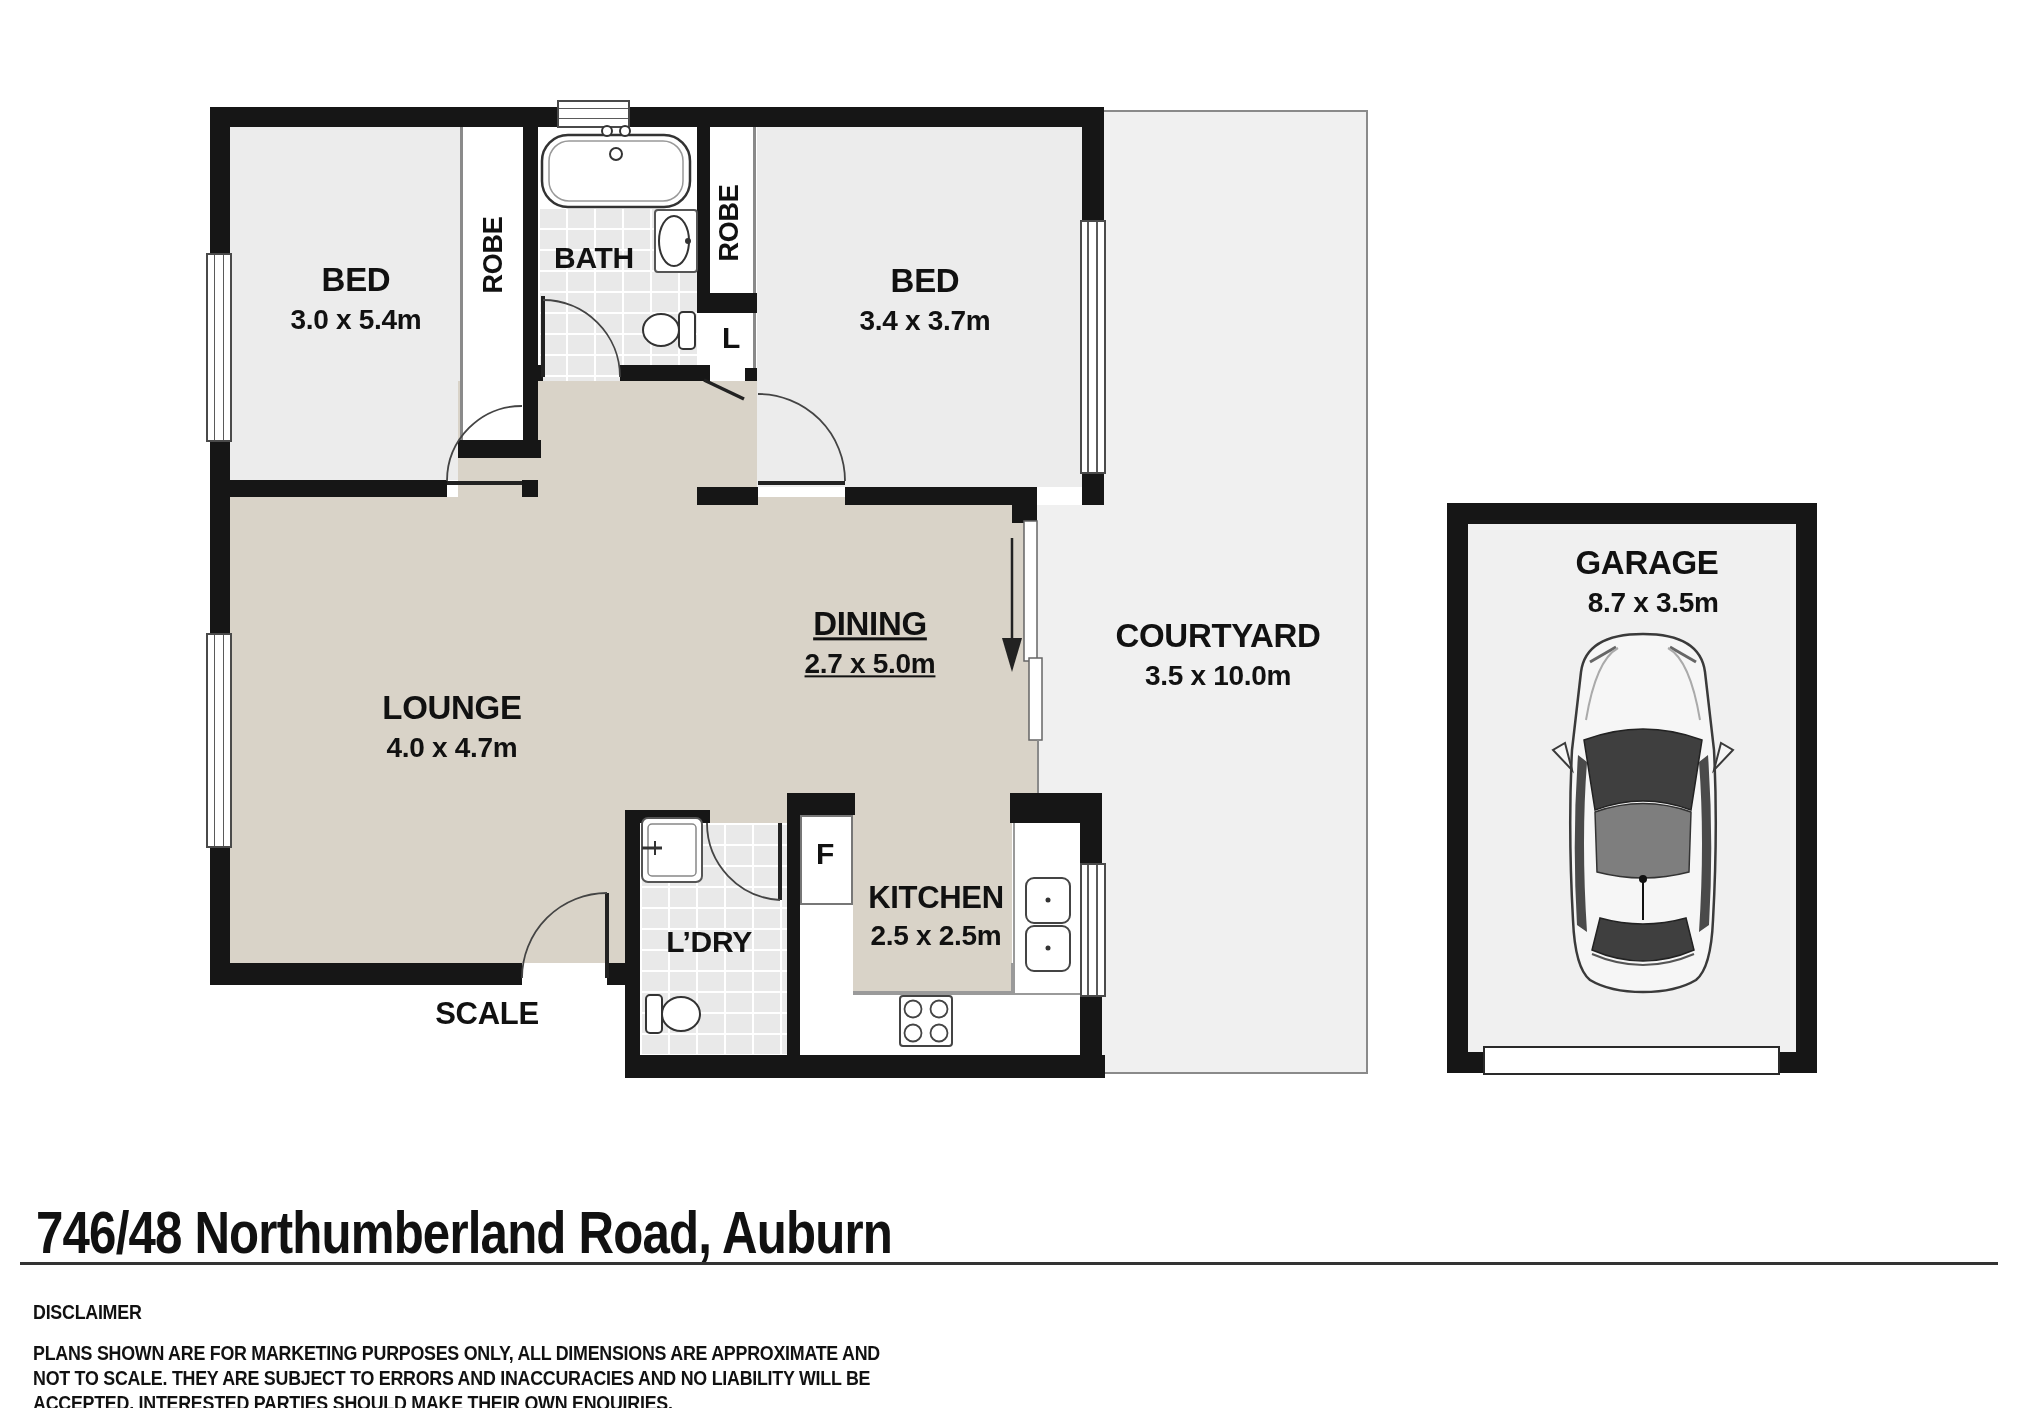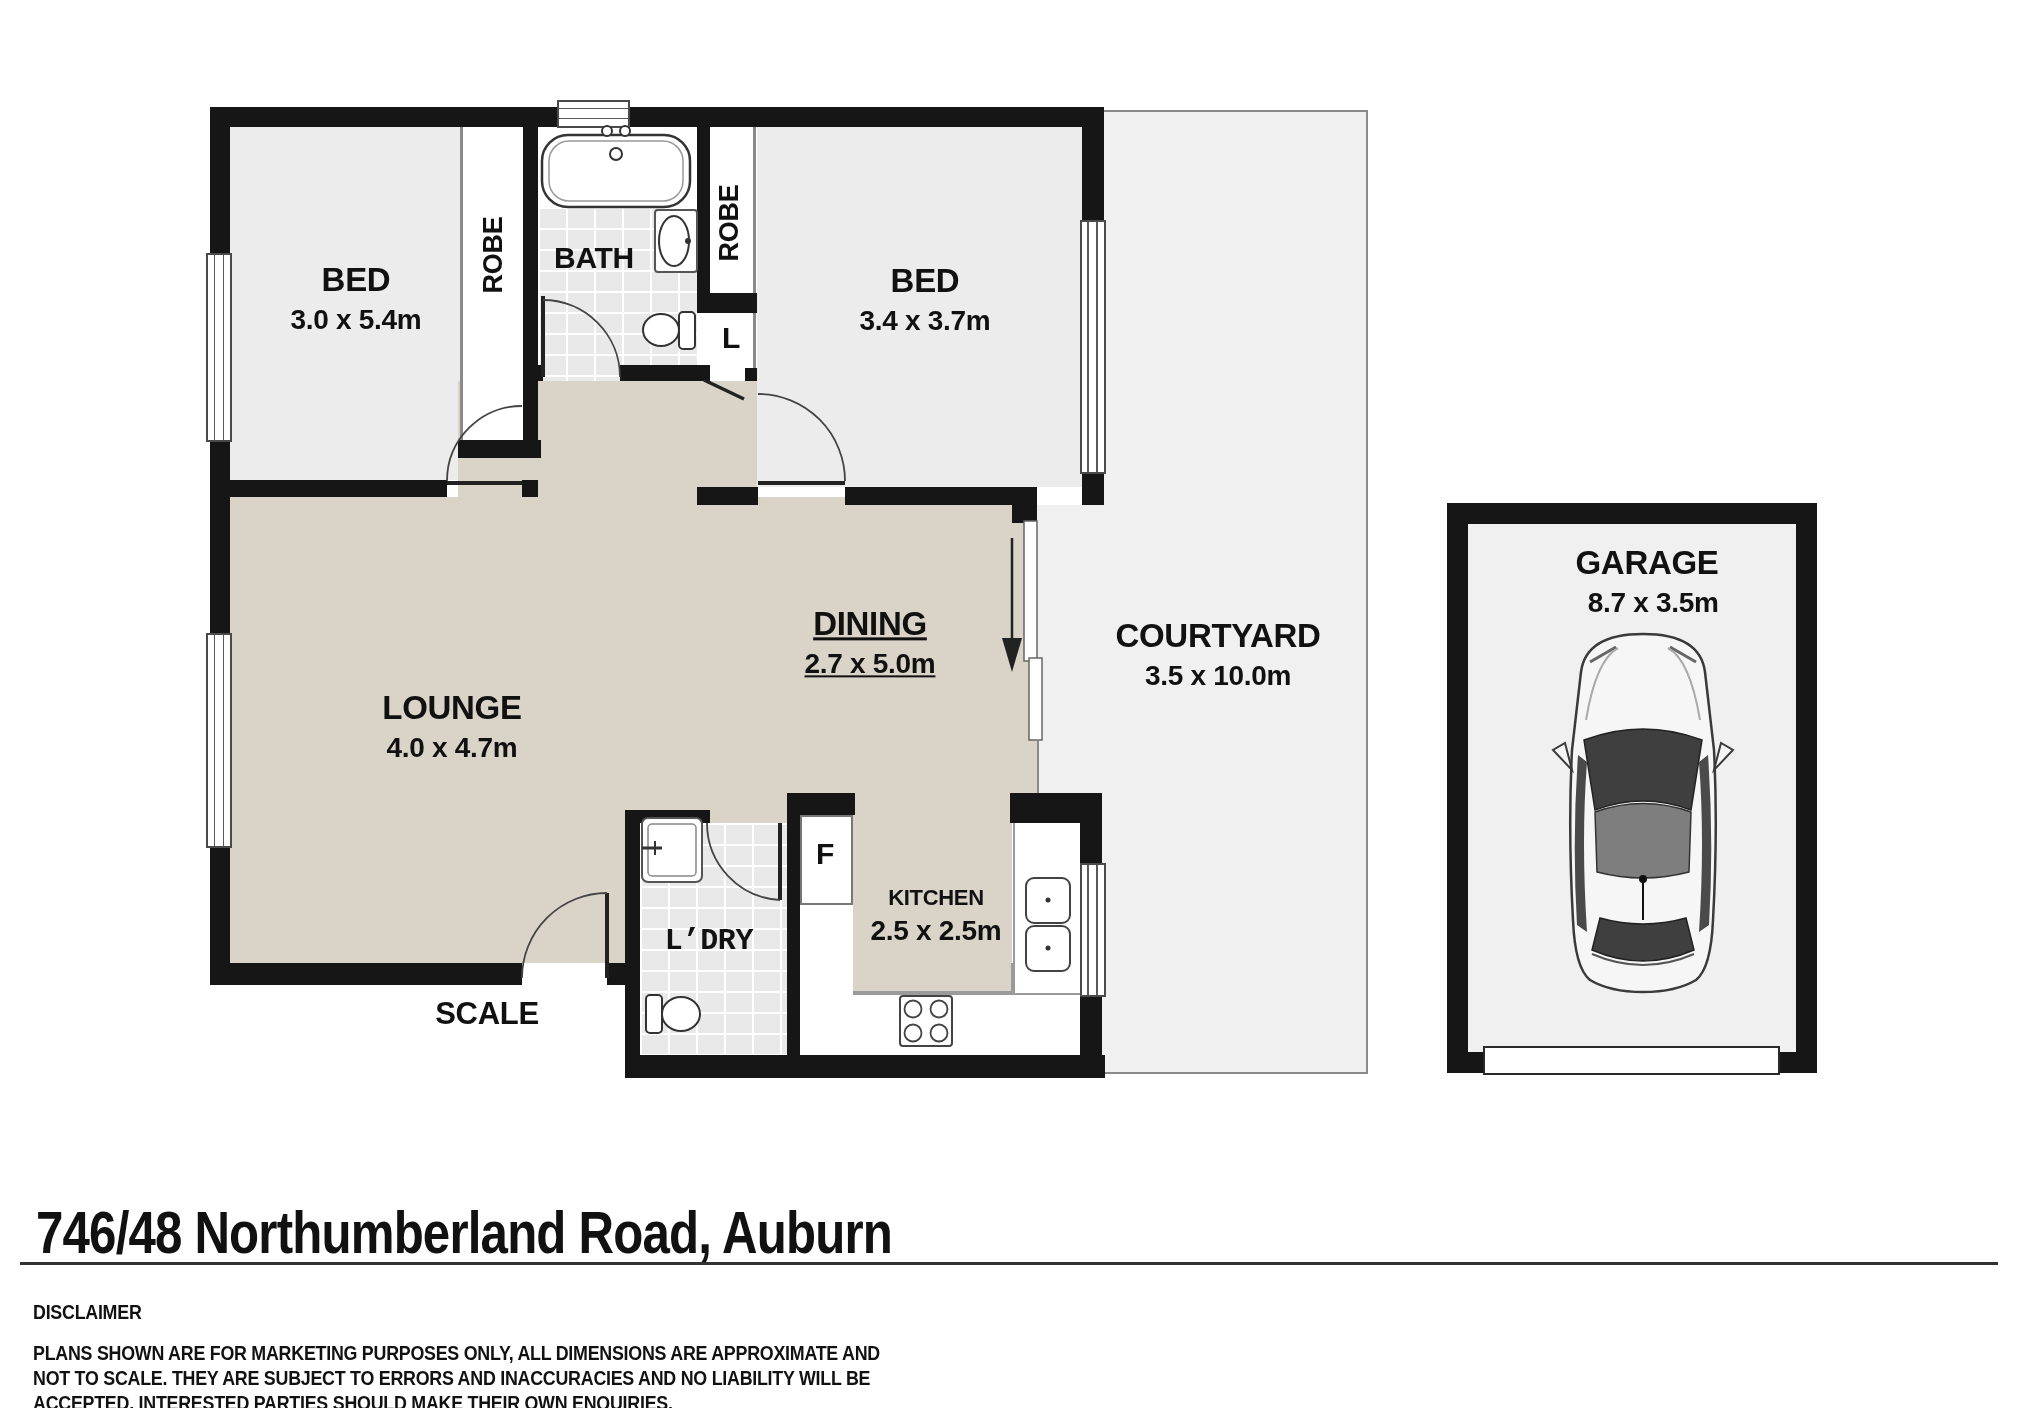--- a/index.html
+++ b/index.html
@@ -221,33 +221,33 @@
   </div>
   <div class="lbl" style="left:452px;top:727px;">
     <div class="name">LOUNGE</div>
     <div class="dims">4.0 x 4.7m</div>
   </div>
   <div class="lbl" style="left:870px;top:643px;text-decoration:underline;">
     <div class="name">DINING</div>
     <div class="dims">2.7 x 5.0m</div>
   </div>
   <div class="lbl" style="left:936px;top:916px;">
-    <div class="name" style="font-size:22px;">KITCHEN</div>
+    <div class="name" style="font-size:31px;">KITCHEN</div>
     <div class="dims">2.5 x 2.5m</div>
   </div>
   <div class="lbl" style="left:1218px;top:643px;margin-top:12px;">
     <div class="name">COURTYARD</div>
     <div class="dims">3.5 x 10.0m</div>
   </div>
   <div class="lbl" style="left:1647px;top:582px;text-align:right;">
     <div class="name">GARAGE</div>
     <div class="dims">8.7 x 3.5m</div>
   </div>
   <div class="lbl" style="left:594px;top:257px;font-size:30px;">BATH</div>
-  <div class="lbl" style="left:709px;top:941px;font-size:30px;font-family:Liberation Mono, monospace;">L’DRY</div>
+  <div class="lbl" style="left:709px;top:941px;font-size:30px;">L’DRY</div>
   <div class="lbl" style="left:487px;top:1014px;font-size:31px;">SCALE</div>
   <div class="lbl rot" style="left:494px;top:255px;font-size:27px;">ROBE</div>
   <div class="lbl rot" style="left:730px;top:223px;font-size:27px;">ROBE</div>
   <div class="lbl" style="left:731px;top:337px;font-size:30px;">L</div>
   <div class="lbl" style="left:825px;top:853px;font-size:30px;">F</div>
 
   <div class="title">746/48 Northumberland Road, Auburn</div>
   <div class="rule"></div>
   <div class="disc-h">DISCLAIMER</div>
   <div class="disc-b">

